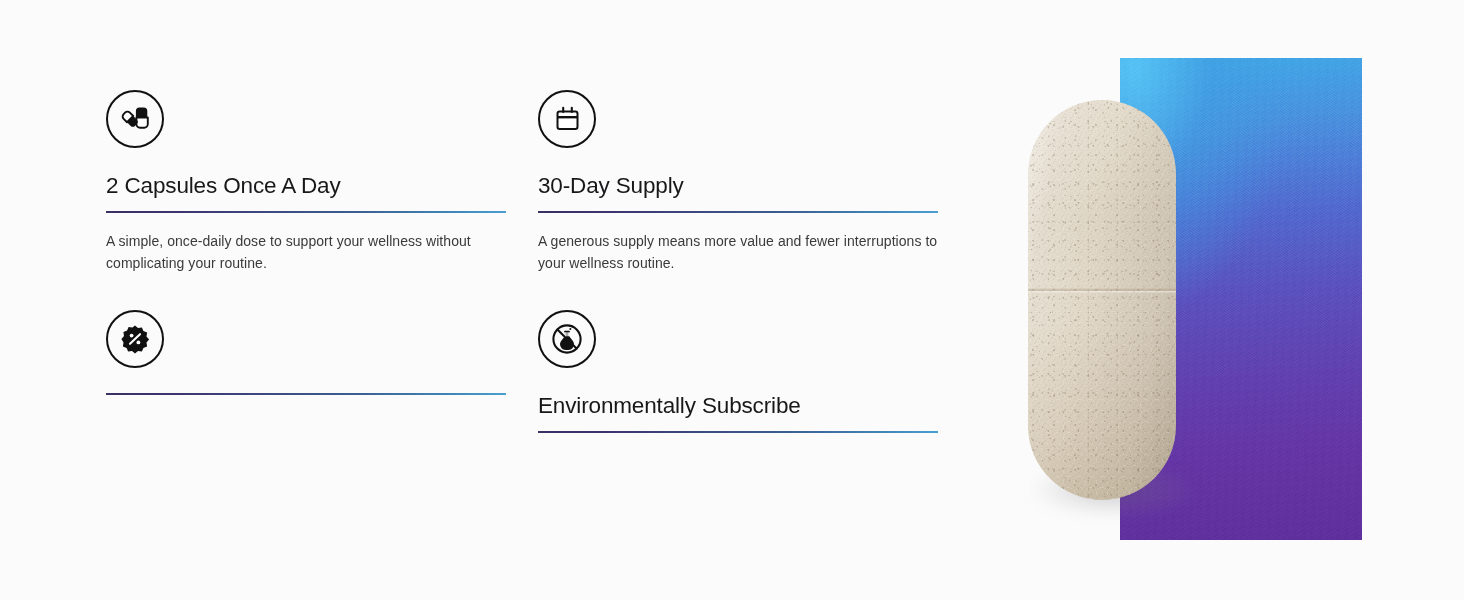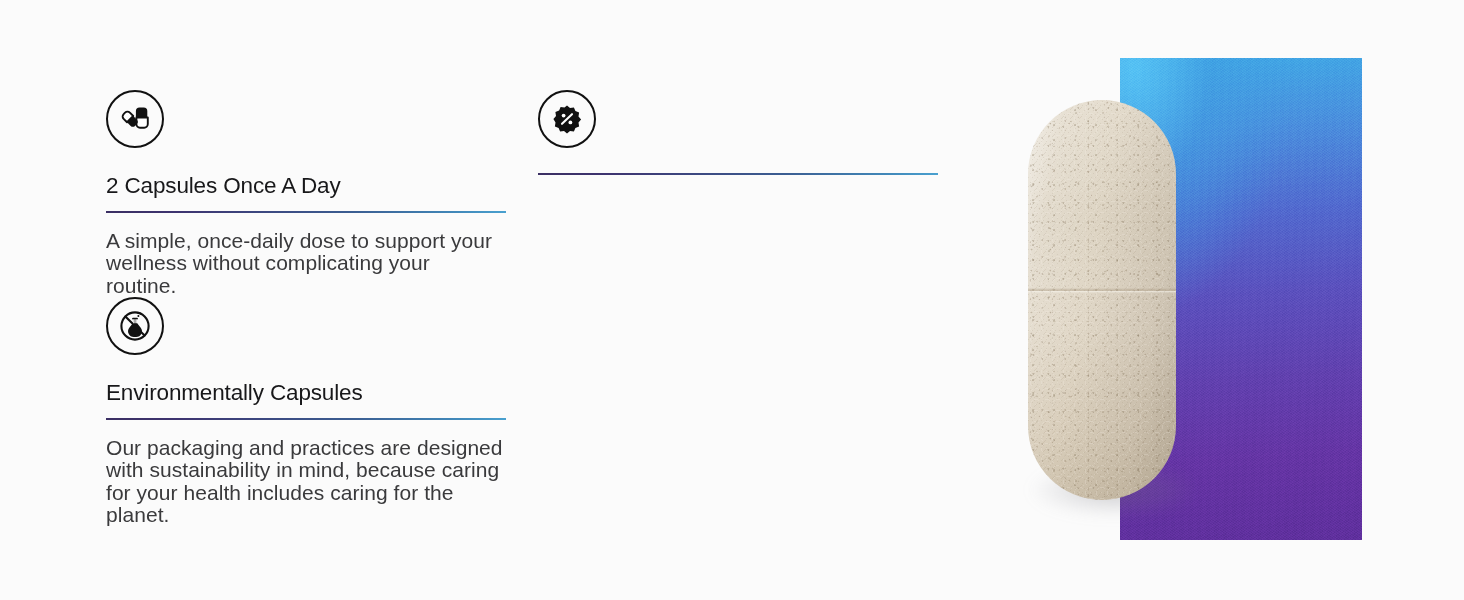--- a/index.html
+++ b/index.html
@@ -26,20 +26,21 @@
 
   
   .features {
     position: absolute;
     left: 106px;
     top: 90px;
     width: 840px;
     display: grid;
     grid-template-columns: 432px 410px;
     grid-template-rows: auto auto;
+    row-gap: 35px;
   }
 
   .feature { width: 404px; }
 
   .feature-icon {
     width: 58px;
     height: 58px;
     border: 2.4px solid #111111;
     border-radius: 50%;
     display: flex;
@@ -60,21 +61,21 @@
   }
 
   .feature-rule {
     height: 2px;
     width: 400px;
     background: linear-gradient(to right, #3b2f63 0%, #3d3470 18%, #3b5e92 62%, #4189ba 88%, #49a0cf 100%);
     margin-bottom: 17px;
   }
 
   .feature-desc {
-    font-size: 21px;
+    font-size: 14px;
     line-height: 22.4px;
     color: #3a3a3c;
     letter-spacing: 0.05px;
     max-width: 400px;
   }
 
   
   .col-2 .feature-rule { width: 400px; }
 
   
@@ -200,20 +201,32 @@
             <path d="M11.0 9.0h2.0a3.4 3.4 0 0 1 3.4 3.4v4.8H7.6v-4.8A3.4 3.4 0 0 1 11.0 9.0z" fill="#fff" stroke="#111" stroke-width="1.9" stroke-linejoin="round"></path>
             <path d="M7.6 17.2h8.8v4.8a3.4 3.4 0 0 1-3.4 3.4h-2.0a3.4 3.4 0 0 1-3.4-3.4v-4.8z" fill="#111"></path>
           </g>
         </svg>
       </div>
       <div class="feature-title">2 Capsules Once A Day</div>
       <div class="feature-rule"></div>
       <div class="feature-desc">A simple, once-daily dose to support your wellness without complicating your routine.</div>
     </div>
 
+    <div class="feature col-2">
+      <div class="feature-icon">
+        <svg width="31" height="31" viewBox="0 0 31 31" aria-hidden="true">
+          <rect x="5.5" y="7.5" width="20" height="17.5" rx="2.2" fill="#fff" stroke="#111" stroke-width="2"></rect>
+          <path d="M5.8 13.2h19.4" stroke="#111" stroke-width="2.4"></path>
+          <path d="M11.2 3.8v4.2M19.8 3.8v4.2" stroke="#111" stroke-width="2.1" stroke-linecap="round"></path>
+        </svg>
+      </div>
+      <div class="feature-title">30-Day Supply</div>
+      <div class="feature-rule"></div>
+      <div class="feature-desc">A generous supply means more value and fewer interruptions to your wellness routine.</div>
+    </div>
 
     <div class="feature col-1">
       <div class="feature-icon">
         <svg width="32" height="32" viewBox="0 0 32 32" aria-hidden="true">
           <path d="M16 2.4l3.0 2.6 3.9-.6 1.5 3.7 3.7 1.5-.6 3.9 2.6 3.0-2.6 3.0.6 3.9-3.7 1.5-1.5 3.7-3.9-.6-3.0 2.6-3.0-2.6-3.9.6-1.5-3.7-3.7-1.5.6-3.9L2.4 16l2.6-3.0-.6-3.9 3.7-1.5 1.5-3.7 3.9.6z" fill="#111"></path>
           <circle cx="12.6" cy="12.6" r="1.9" fill="#fff"></circle>
           <circle cx="19.4" cy="19.4" r="1.9" fill="#fff"></circle>
           <path d="M21.0 11.2L11.0 20.8" stroke="#fff" stroke-width="2.1" stroke-linecap="round"></path>
         </svg>
       </div>
@@ -228,23 +241,22 @@
 
           <path d="M15.0 9.6h4.0" stroke="#111" stroke-width="1.9" stroke-linecap="round"></path>
           <path d="M15.9 9.9v4.3l-3.9 5.0a4.9 4.9 0 0 0 3.9 7.9h2.2a4.9 4.9 0 0 0 3.9-7.9l-3.9-5.0V9.9" fill="#111" stroke="#111" stroke-width="1.8" stroke-linejoin="round"></path>
           <path d="M15.9 10.3v4.0M18.1 10.3v4.0" stroke="#fff" stroke-width="1.5"></path>
 
           <circle cx="20.4" cy="7.0" r="1.0" fill="#111"></circle>
           <circle cx="22.6" cy="4.6" r="0.85" fill="#111"></circle>
           <circle cx="19.6" cy="4.0" r="0.7" fill="#111"></circle>
         </svg>
       </div>
-      <div class="feature-title">Environmentally Capsules</div>
-      <div class="feature-rule"></div>
-      <div class="feature-desc">Our packaging and practices are designed with sustainability in mind, because caring for your health includes caring for the planet.</div>
+      <div class="feature-title">Environmentally Subscribe</div>
+      <div class="feature-rule"></div>
     </div>
 
   </div>
 
   <div class="hero">
     <div class="gradient-panel"></div>
     <div class="pill-shadow"></div>
     <div class="pill"></div>
     <div class="pill-seam"></div>
   </div>

